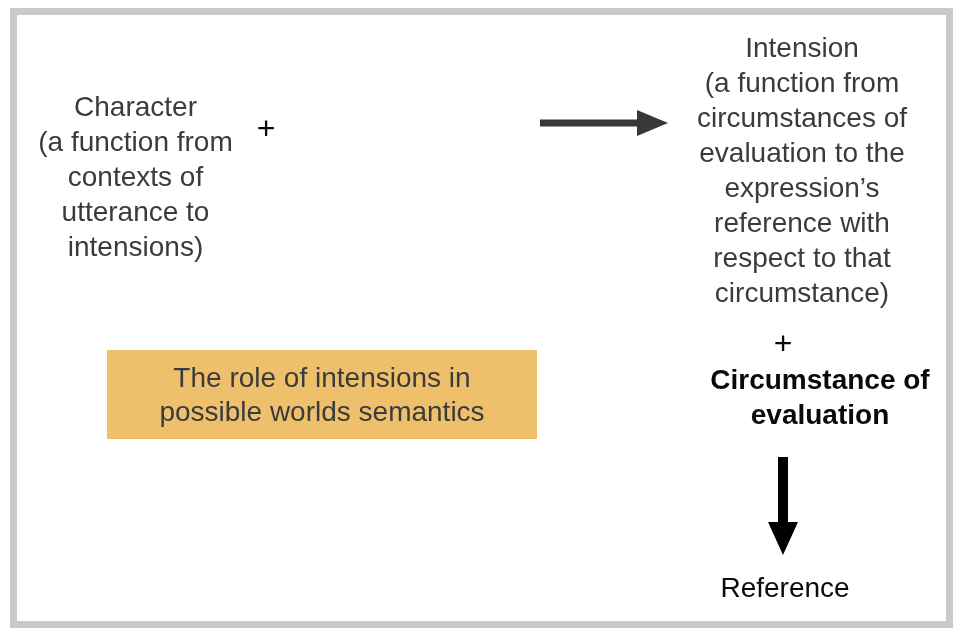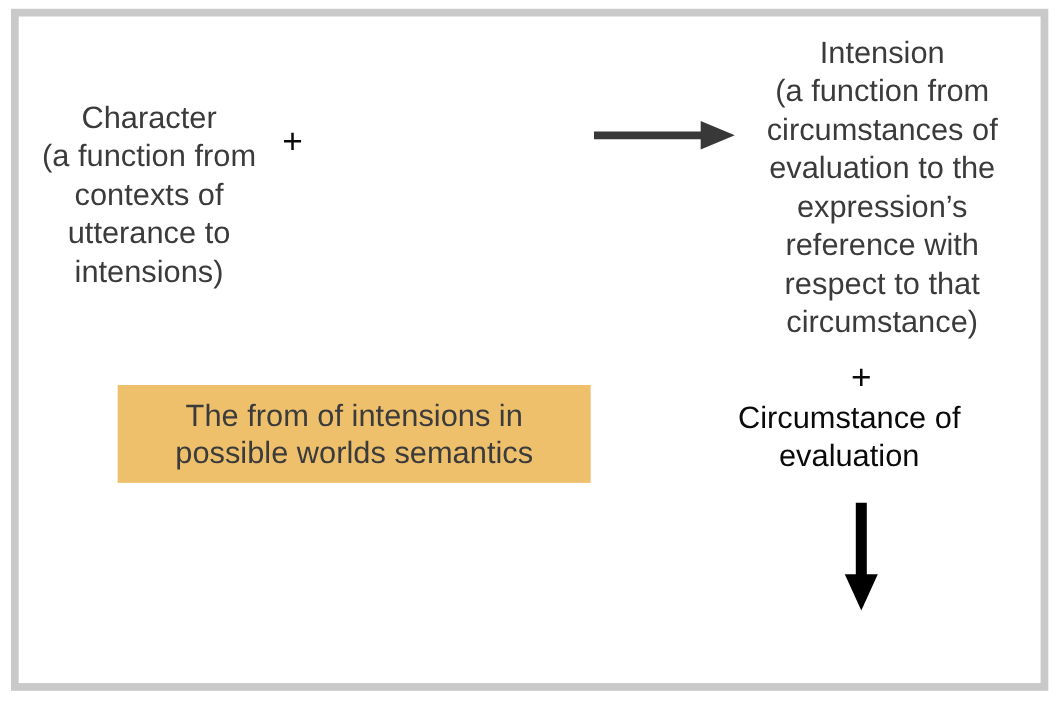--- a/index.html
+++ b/index.html
@@ -68,21 +68,21 @@
     font-size: 28px;
     line-height: 34px;
     color: var(--text-gray);
   }
   
   .character-node   { left: 13px;  top: 69px;  width: 245px; margin-top: 20px; }
   .plus-top         { left: 246px; top: 108px; }
   .context-node     { left: 290px; top: 107px; width: 240px; }
   .intension-node   { left: 657px; top: 30px;  width: 290px; }
   .plus-right       { left: 763px; top: 323px; }
-  .circumstance-node{ left: 642px; top: 362px; width: 260px; }
+  .circumstance-node{ left: 690px; top: 362px; width: 260px; font-weight: bold; }
   .reference-node   { left: 683px; top: 570px; width: 204px; }
   
   .right-arrow-svg {
     position: absolute;
     left: 537px;
     top: 103px;
     width: 134px;
     height: 40px;
   }
   .right-arrow-svg line    { stroke: var(--arrow-gray); stroke-width: 7; }
@@ -130,19 +130,20 @@
   <div class="plus plus-right">+</div>
 
   <div class="node black circumstance-node">Circumstance of
 evaluation</div>
 
   <svg class="down-arrow-svg" viewBox="0 0 40 104" aria-hidden="true">
     <line x1="20" y1="3" x2="20" y2="72"></line>
     <polygon points="5,68 35,68 20,101"></polygon>
   </svg>
 
+  <div class="node black reference-node">Reference</div>
 
   <div class="highlight-box">
-    <div class="highlight-caption">The from of intensions in
+    <div class="highlight-caption">The role of intensions in
 possible worlds semantics</div>
   </div>
 
 </div>
 
 </body></html>

